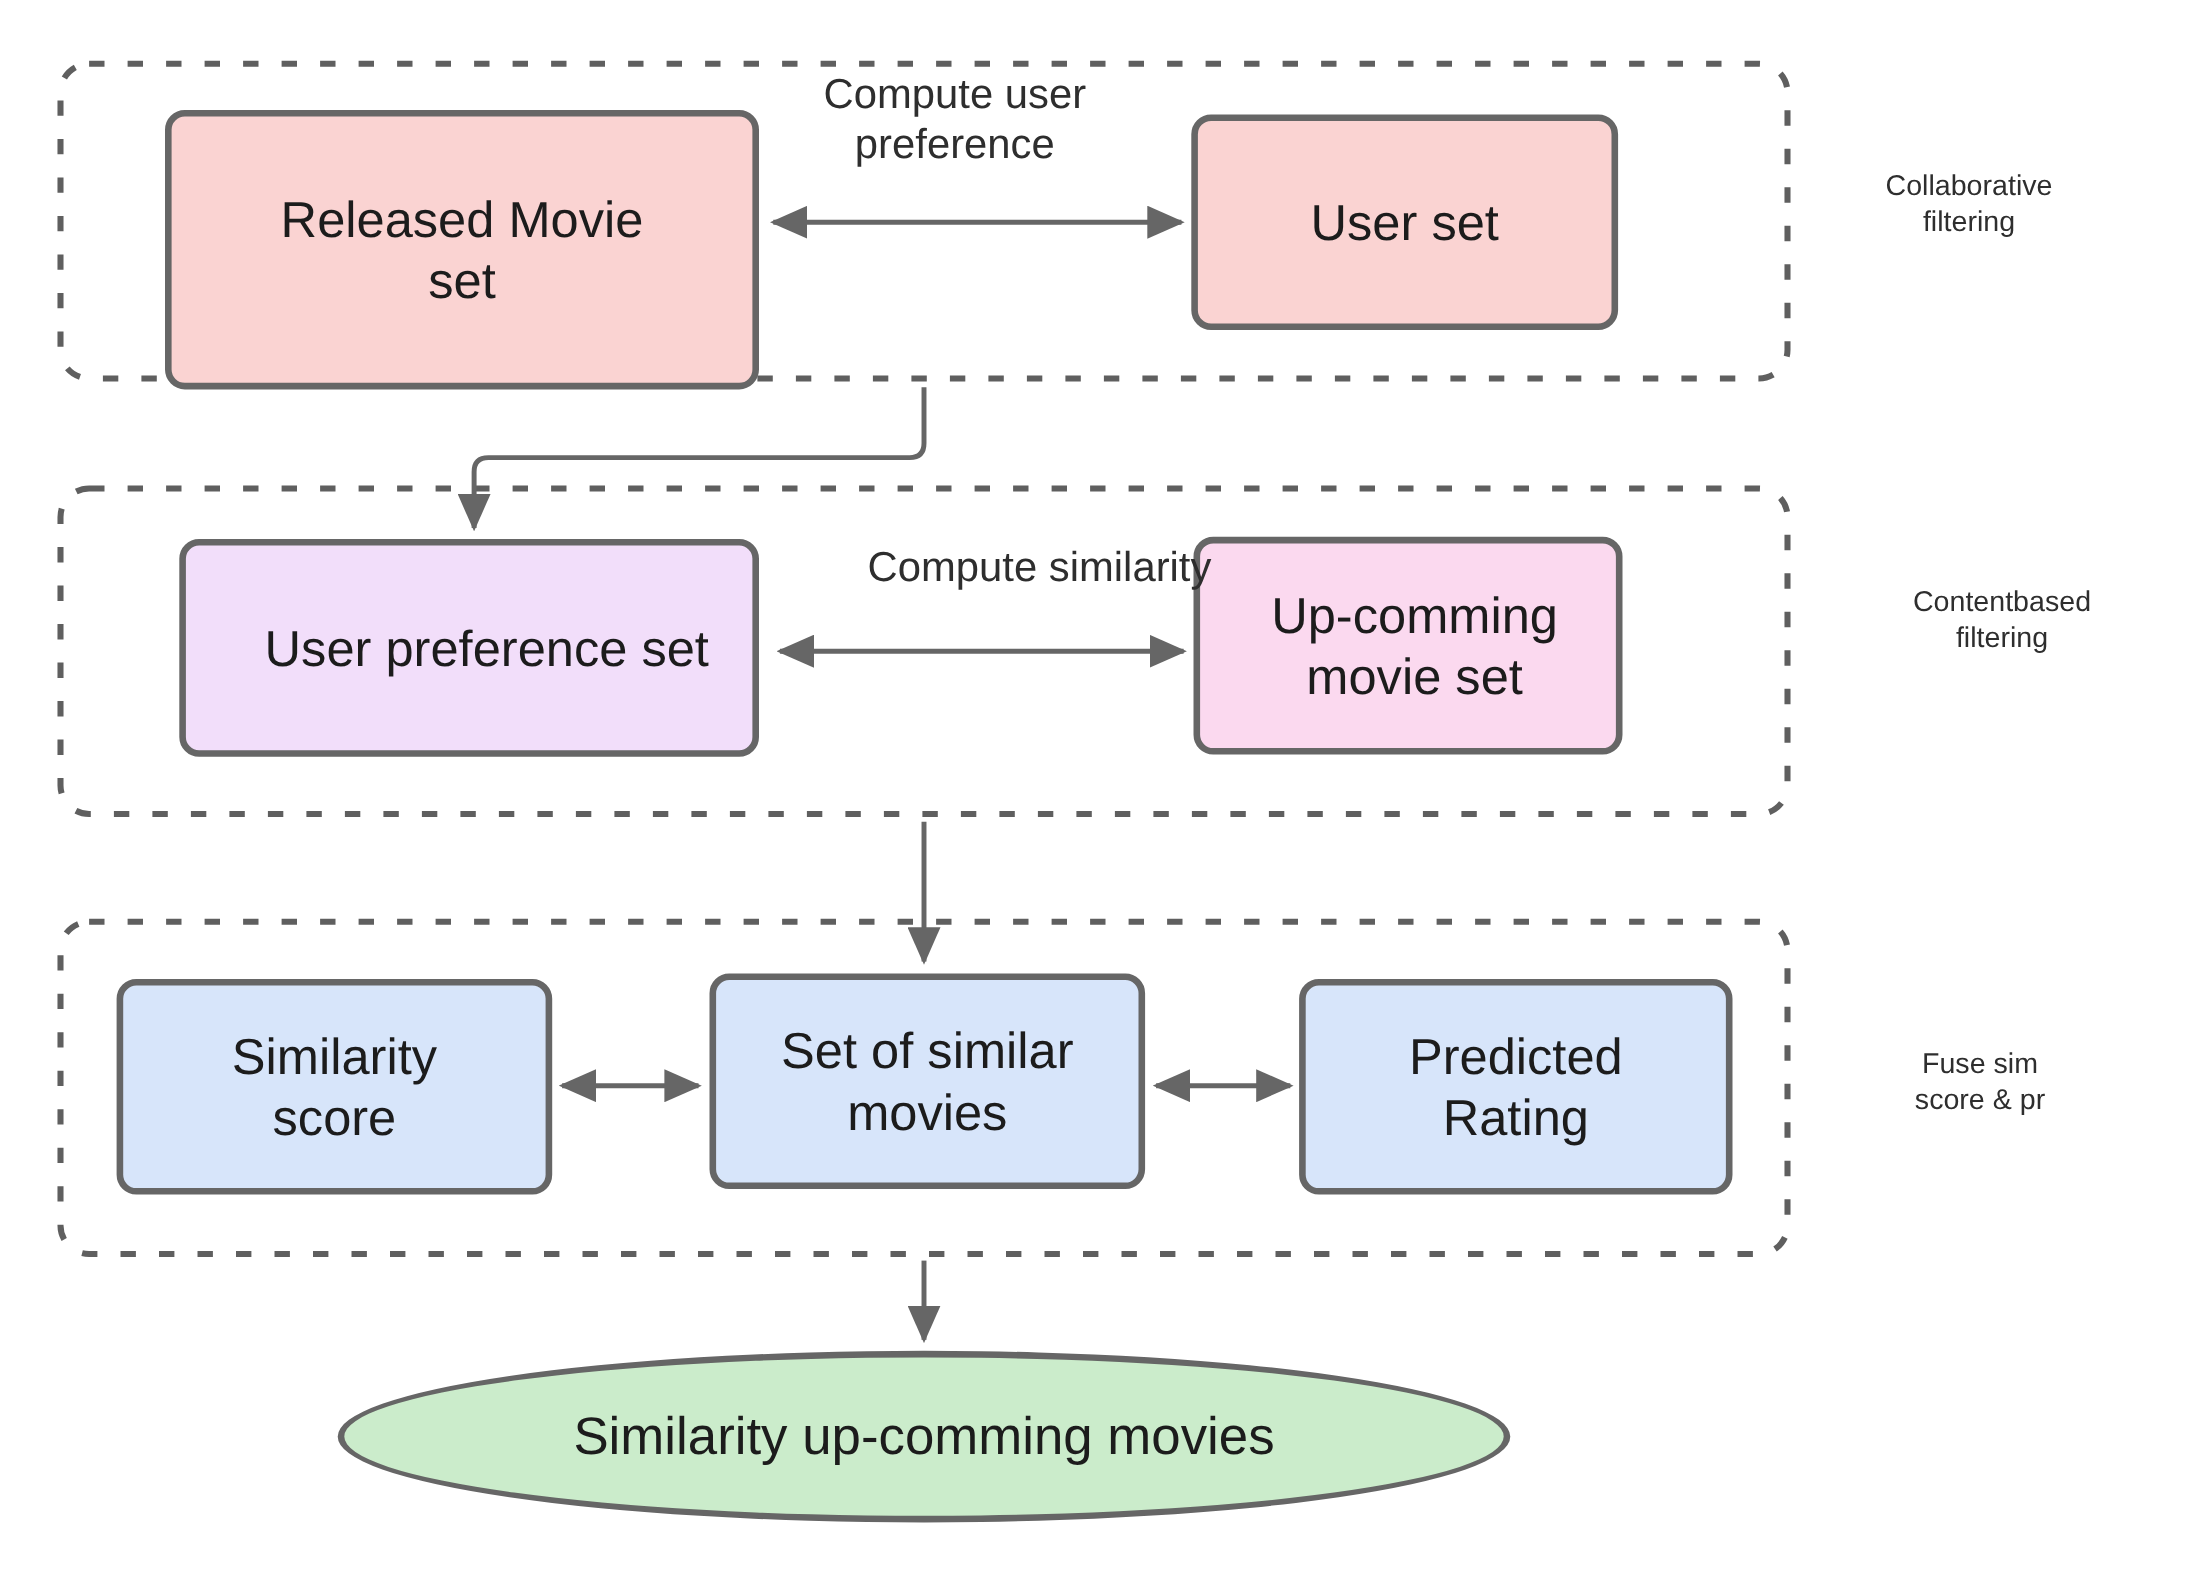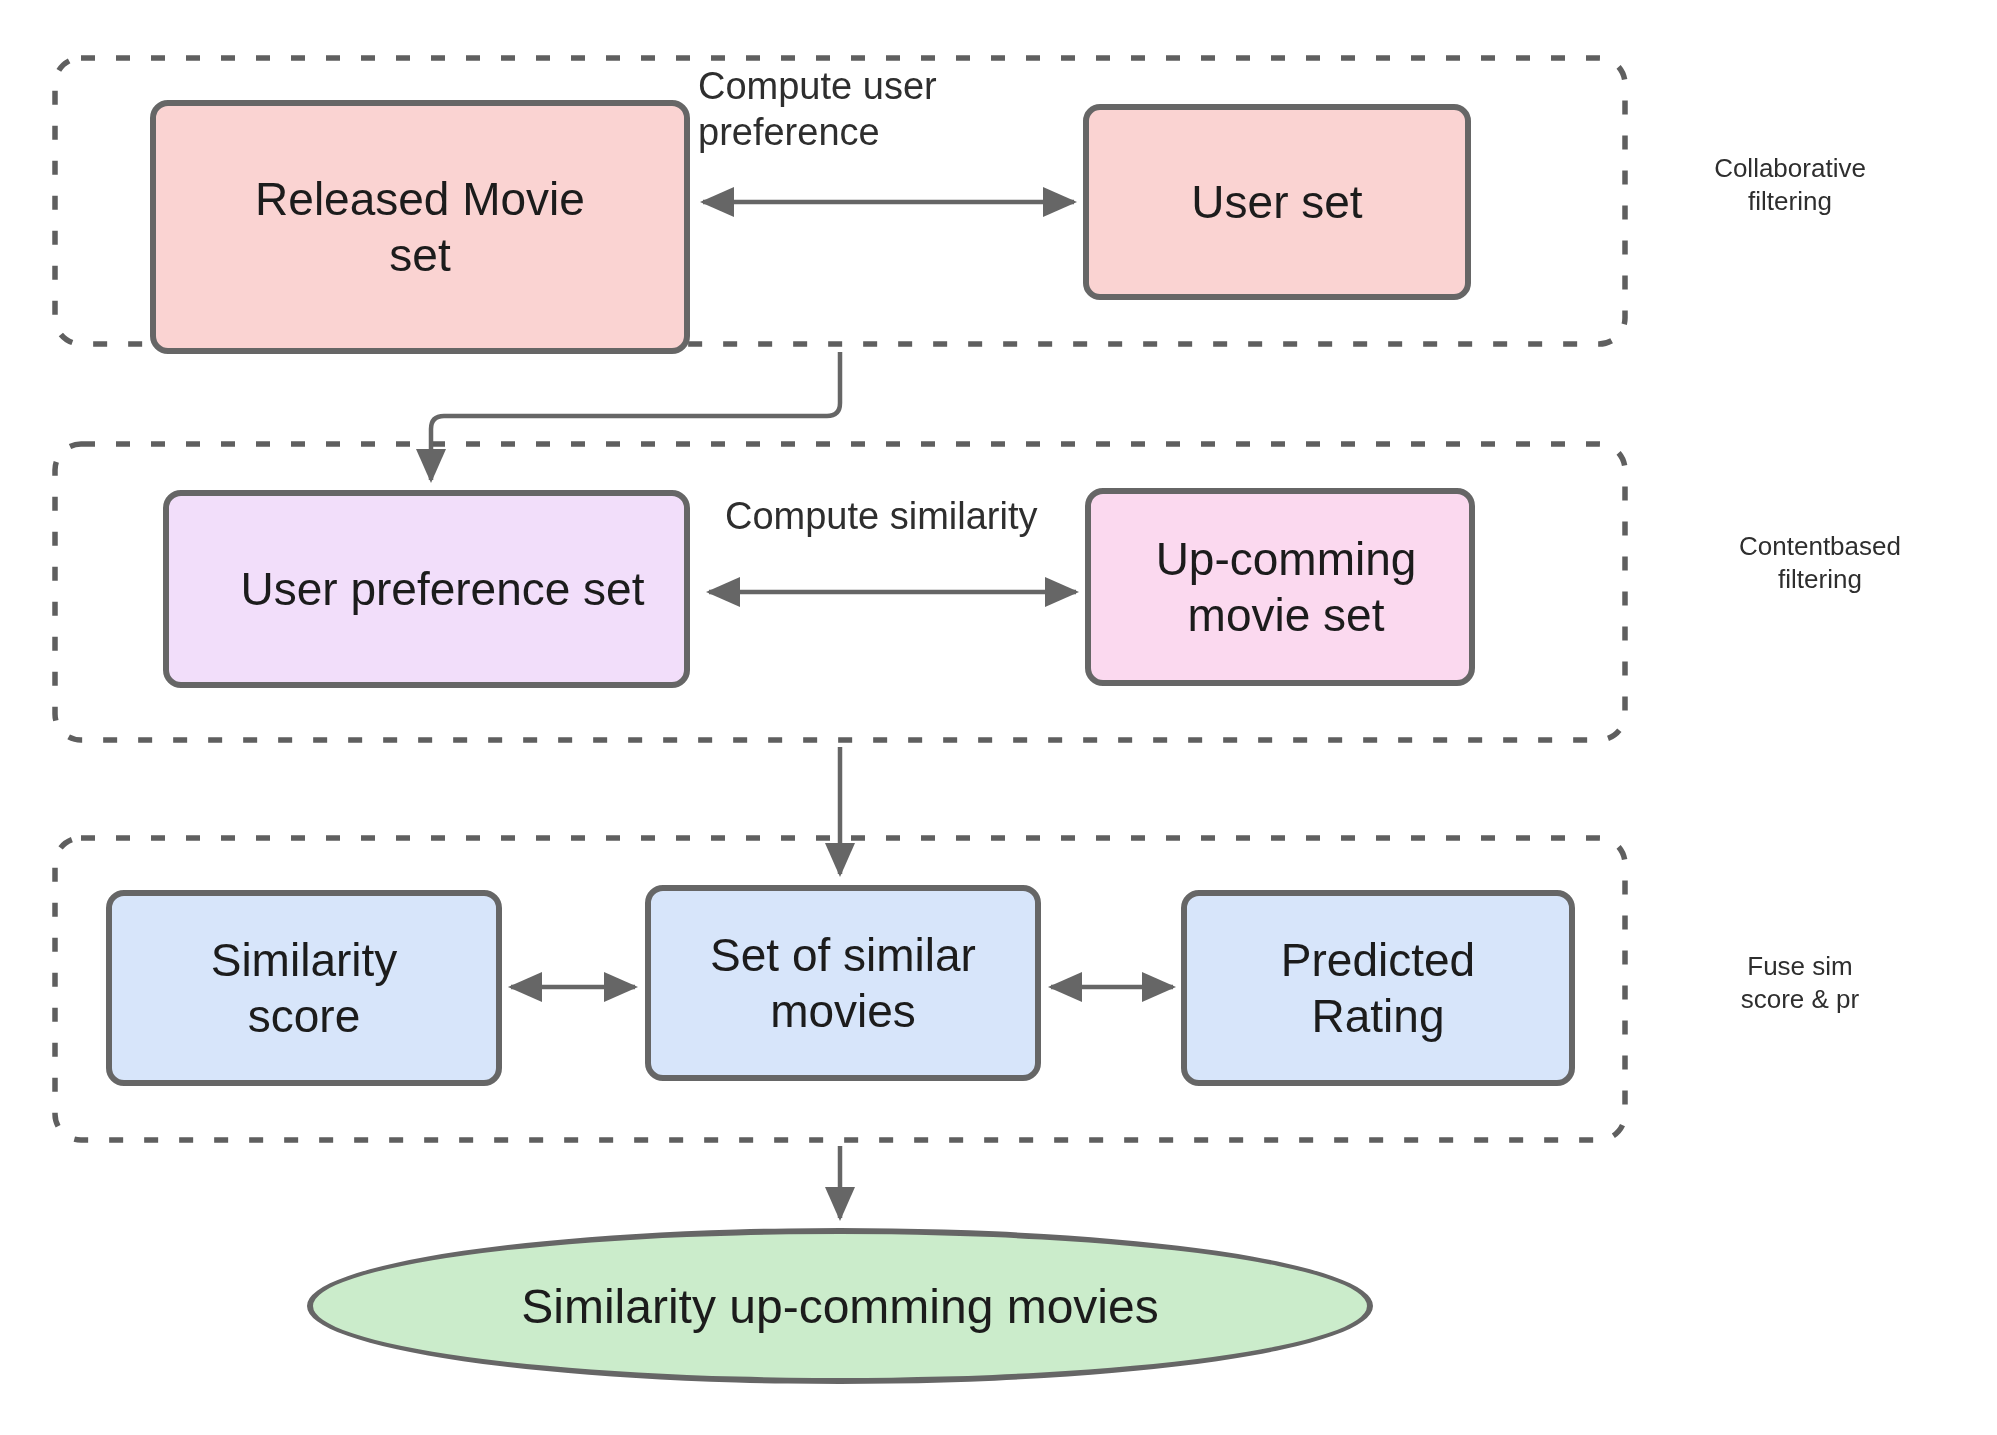--- a/index.html
+++ b/index.html
@@ -40,21 +40,21 @@
   }
   .side-label{
     position:absolute;
     text-align:center;
     font-size:26px;line-height:1.25;
     white-space:pre-line;
     color:var(--label-text,#2e2e2e);
   }
   .edge-label{
     position:absolute;
-    text-align:left;
+    text-align:center;
     font-size:38px;line-height:1.2;
     white-space:pre-line;
     color:var(--label-text,#2e2e2e);
   }
 </style>
 </head>
 <body>
 
 <div class="canvas">
 
@@ -81,21 +81,21 @@
 
     <path class="edge" d="M 1051 987 L 1173 987" marker-start="url(#ah)" marker-end="url(#ah)"></path>
 
     <path class="edge" d="M 840 1146 L 840 1218" marker-end="url(#ah)"></path>
   </svg>
 
   <div class="node node--pink" style="left:150px;top:100px;width:540px;height:254px;">
     <span>Released Movie
 set</span>
   </div>
-  <div class="node node--pink" style="left:1083px;top:104px;width:388px;height:196px;border-radius:17px;">
+  <div class="node node--pink" style="left:1083px;top:104px;width:388px;height:196px;">
     <span>User set</span>
   </div>
   <div class="edge-label" style="left:698px;top:64px;width:340px;">Compute user
 preference</div>
   <div class="side-label" style="left:1640px;top:152px;width:300px;">Collaborative
 filtering</div>
 
   <div class="node node--purple" style="left:163px;top:490px;width:527px;height:198px;">
     <span>User preference set</span>
   </div>

